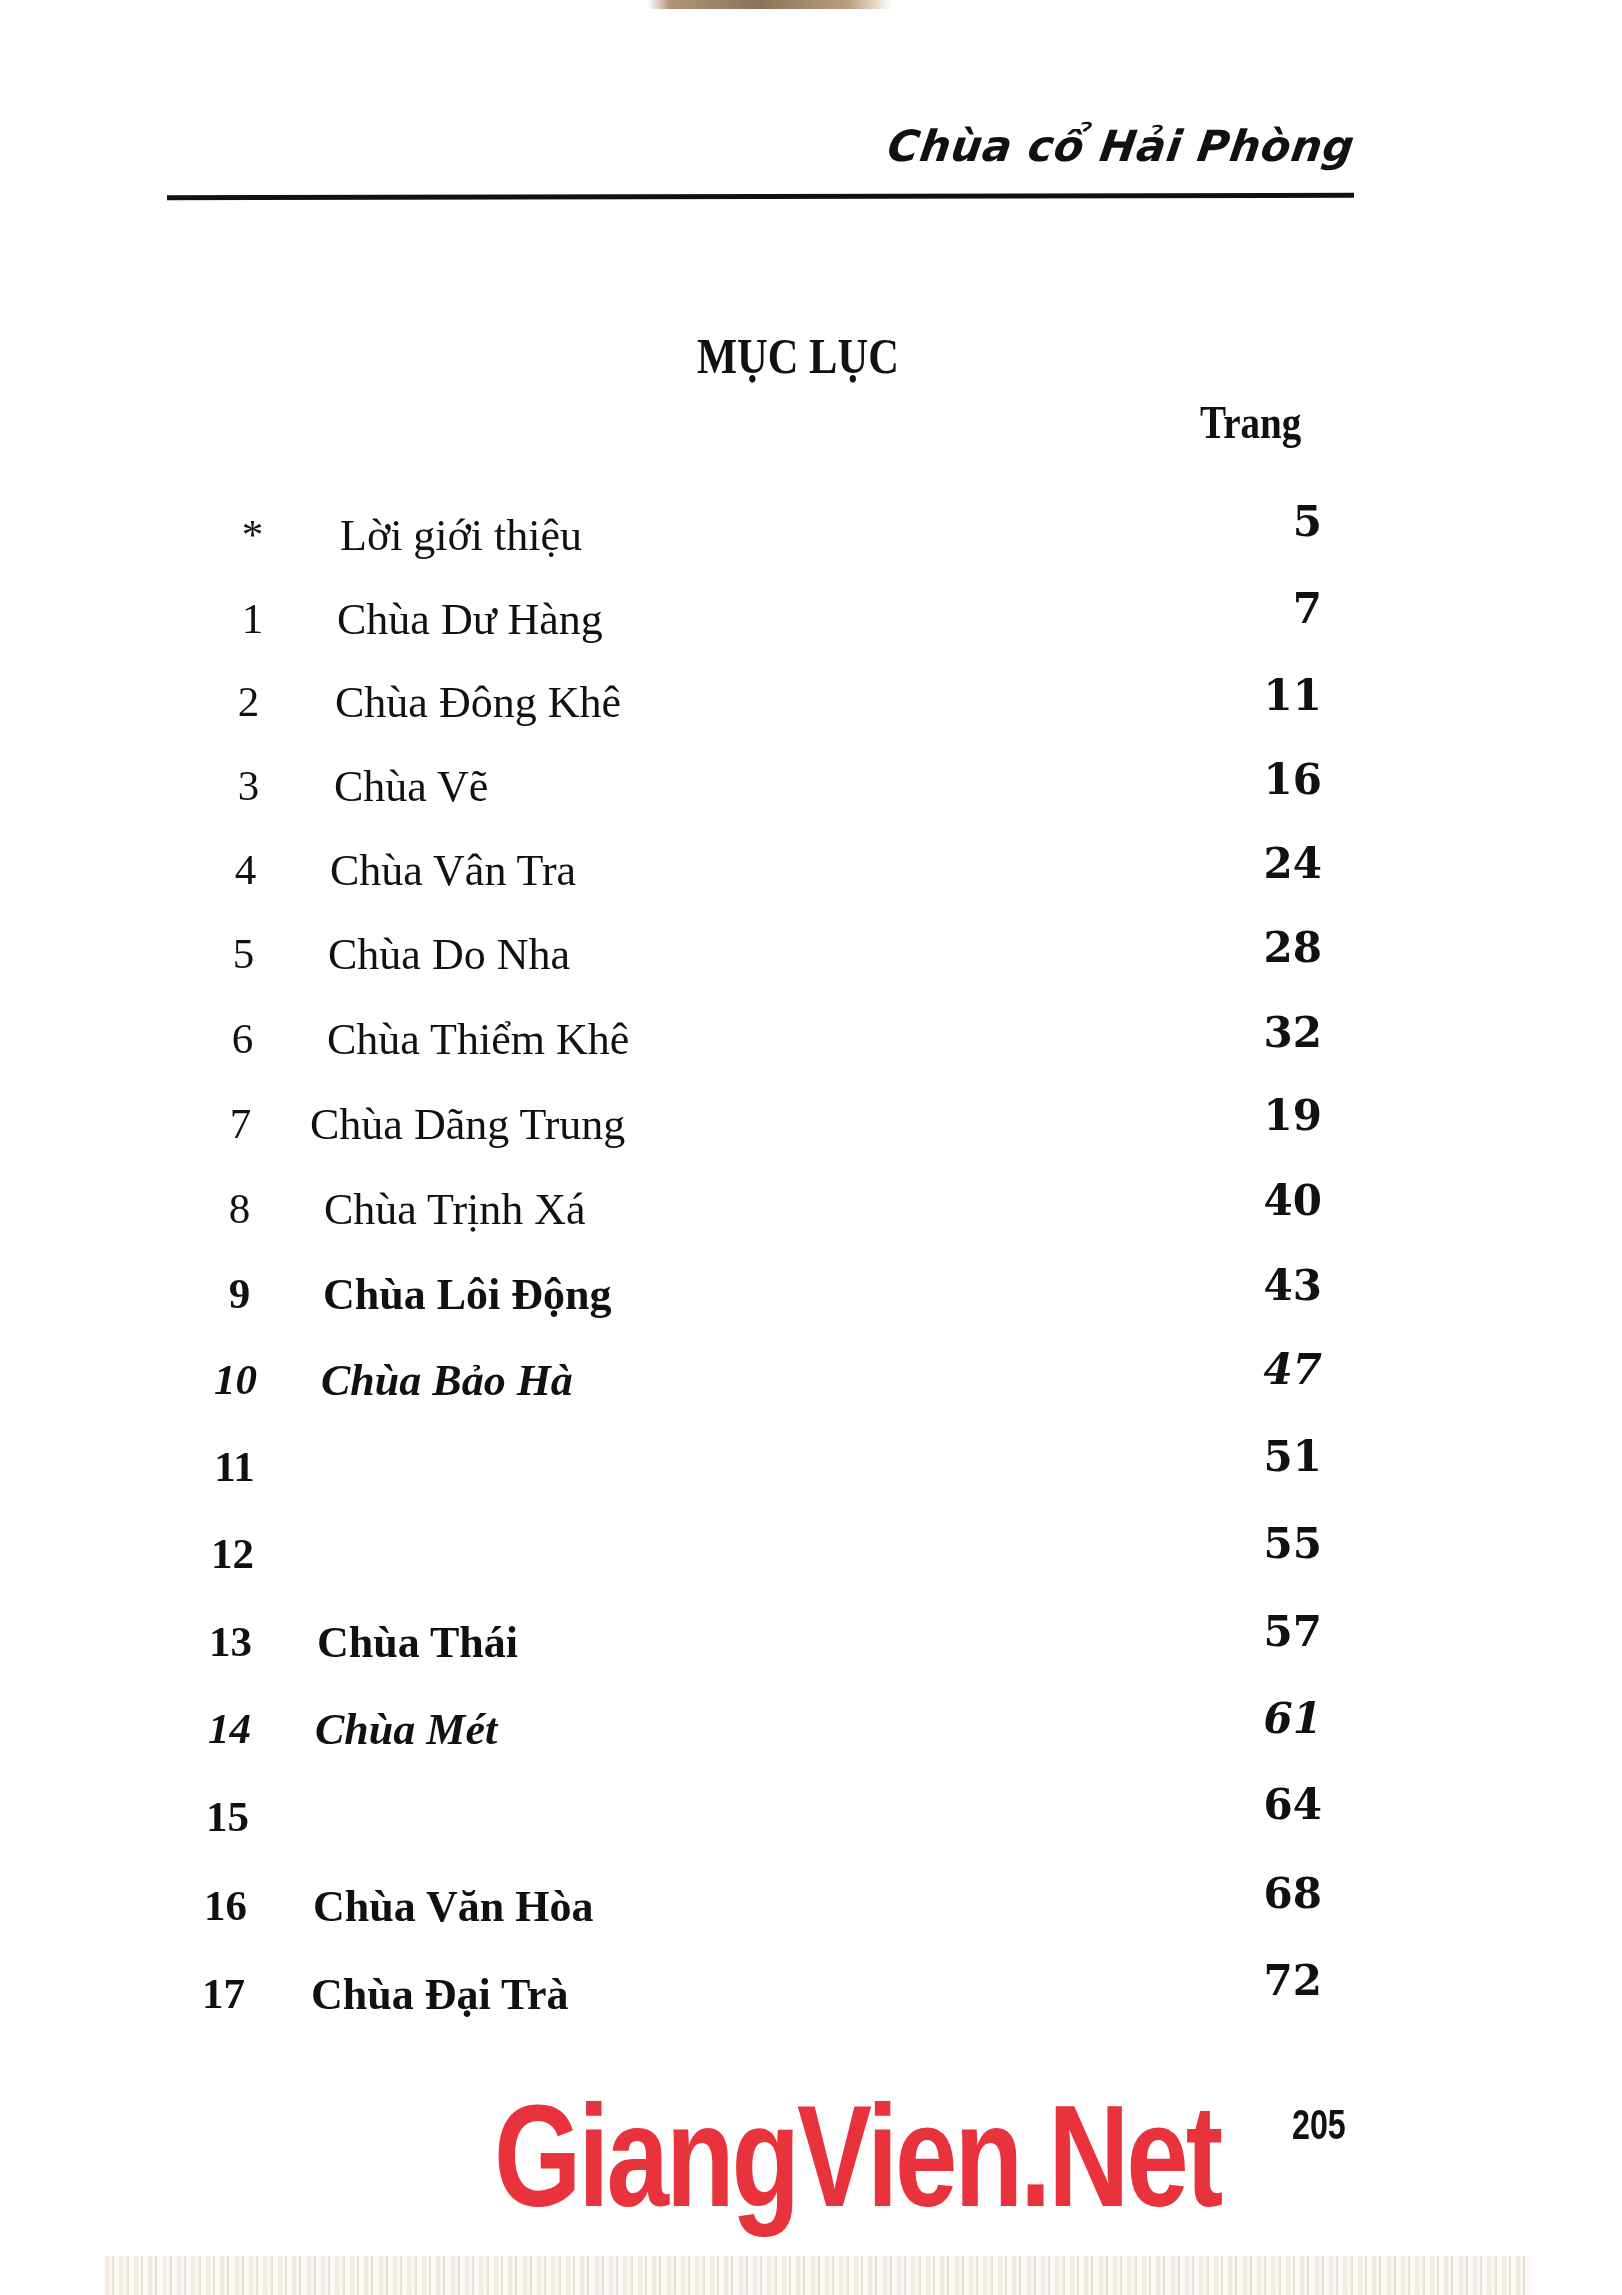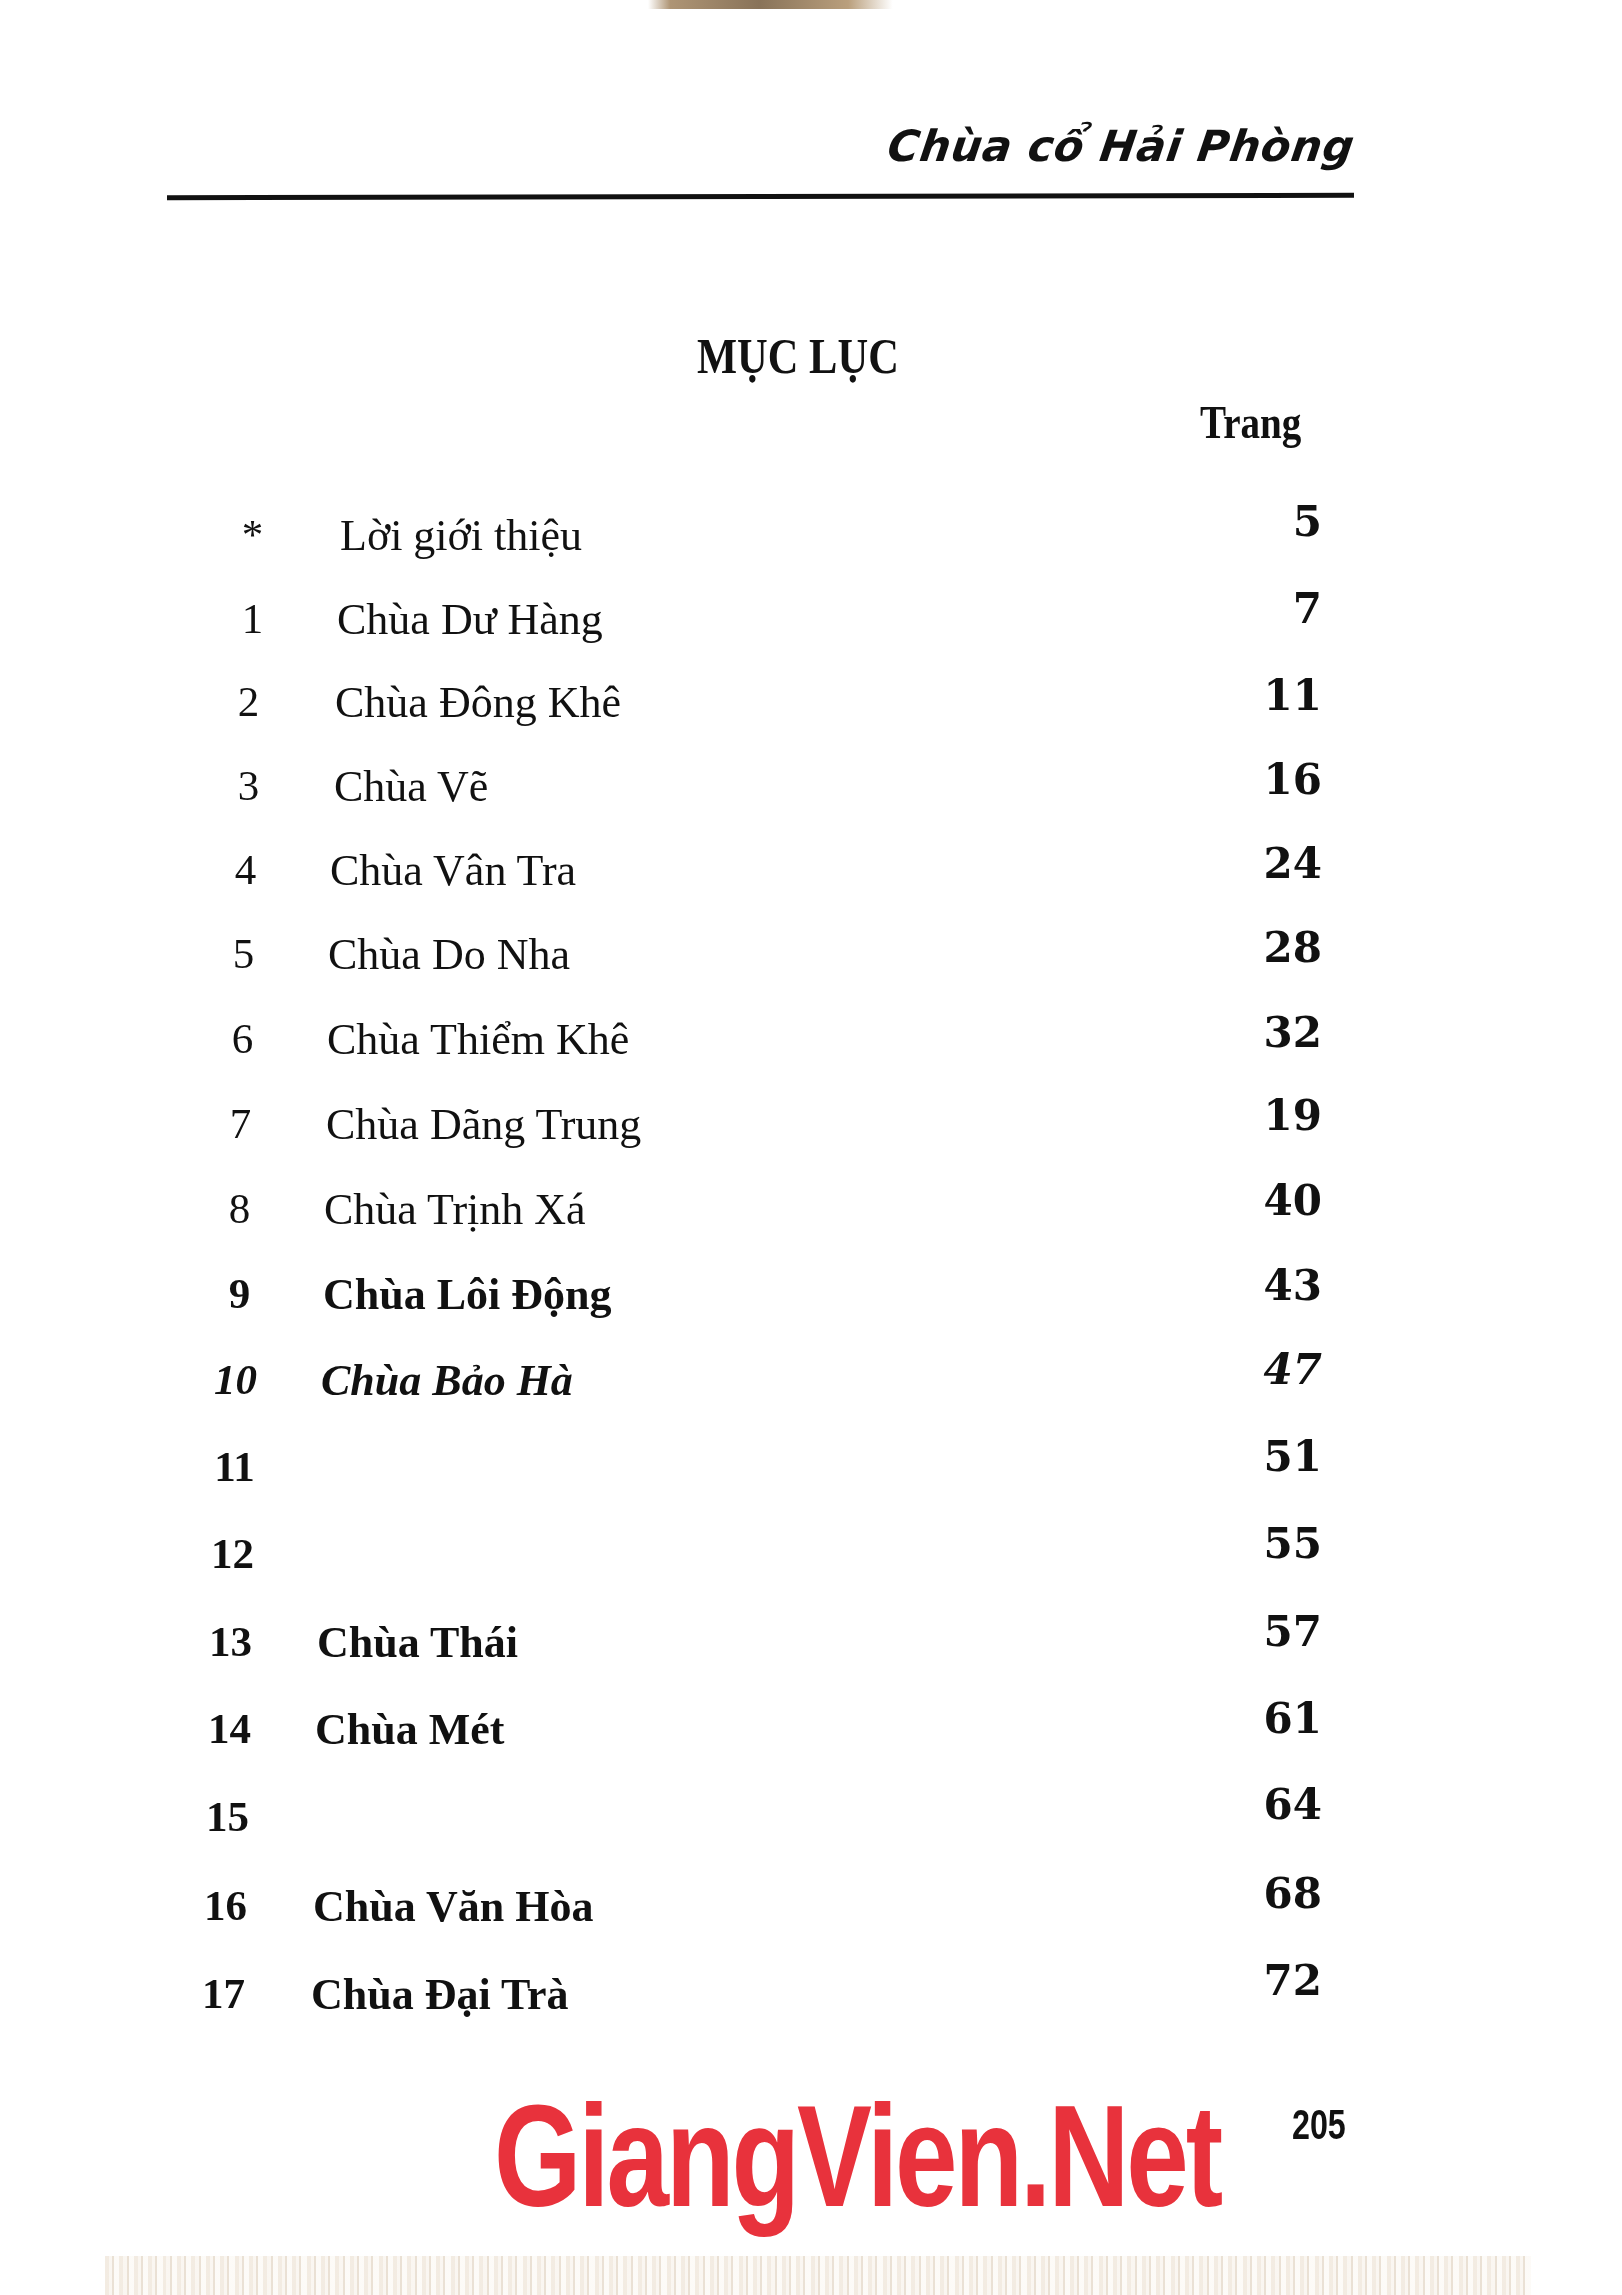--- a/index.html
+++ b/index.html
@@ -94,21 +94,21 @@
       <span class="toc-name" style="left:328px">Chùa Do Nha</span>
       <span class="toc-page" style="left:1230px; top:-6.5px">28</span>
     </div>
     <div class="toc-row" style="top: 1014px;">
       <span class="toc-num" style="left:203px">6</span>
       <span class="toc-name" style="left:327px">Chùa Thiểm Khê</span>
       <span class="toc-page" style="left:1230px; top:-6.5px">32</span>
     </div>
     <div class="toc-row" style="top: 1099px;">
       <span class="toc-num" style="left:201px">7</span>
-      <span class="toc-name" style="left:326px">Chùa Dãng Trung</span>
+      <span class="toc-name" style="left:310px">Chùa Dãng Trung</span>
       <span class="toc-page" style="left:1230px; top:-7.9px">19</span>
     </div>
     <div class="toc-row" style="top: 1184px;">
       <span class="toc-num" style="left:200px">8</span>
       <span class="toc-name" style="left:324px">Chùa Trịnh Xá</span>
       <span class="toc-page" style="left:1230px; top:-7.9px">40</span>
     </div>
     <div class="toc-row" style="top: 1269px;">
       <span class="toc-num bold" style="left:200px">9</span>
       <span class="toc-name bold" style="left:323px">Chùa Lôi Động</span>
@@ -125,21 +125,21 @@
     </div>
     <div class="toc-row" style="top: 1529px;">
       <span class="toc-num bold" style="left:193px">12</span>
       <span class="toc-page" style="left:1230px; top:-9.8px">55</span>
     </div>
     <div class="toc-row" style="top: 1617px;">
       <span class="toc-num bold" style="left:191px">13</span>
       <span class="toc-name bold" style="left:317px">Chùa Thái</span>
       <span class="toc-page" style="left:1230px; top:-9.8px">57</span>
     </div>
-    <div class="toc-row" style="top: 1704px;">
+    <div class="toc-row" style="top: 1704px; font-style: italic;">
       <span class="toc-num bold" style="left:190px">14</span>
       <span class="toc-name bold" style="left:315px">Chùa Mét</span>
       <span class="toc-page" style="left:1230px; top:-9.8px">61</span>
     </div>
     <div class="toc-row" style="top: 1792px;">
       <span class="toc-num bold" style="left:188px">15</span>
       <span class="toc-page" style="left:1230px; top:-11.8px">64</span>
     </div>
     <div class="toc-row" style="top: 1881px;">
       <span class="toc-num bold" style="left:186px">16</span>

